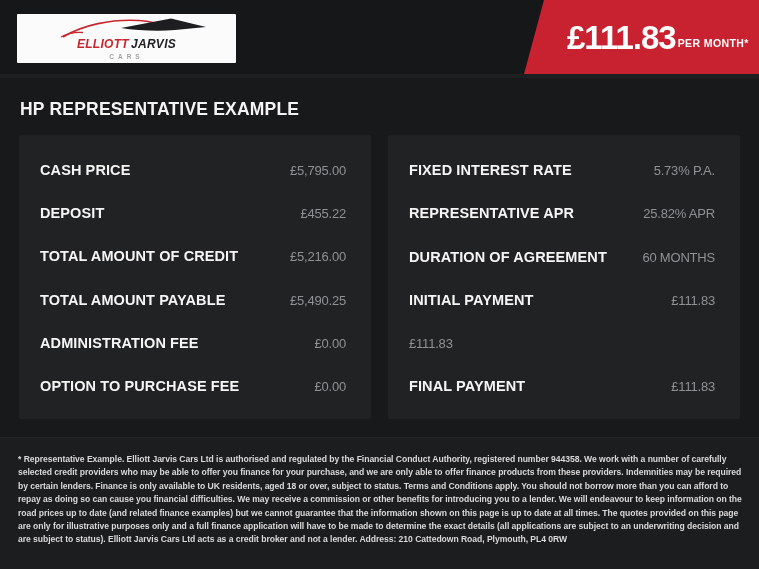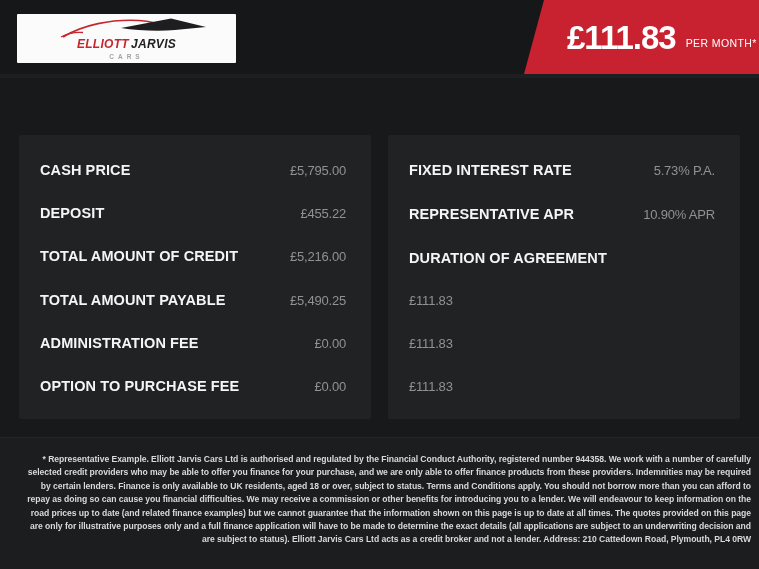--- a/index.html
+++ b/index.html
@@ -35,22 +35,22 @@
   .price-banner{
     position:absolute;top:0;right:0;width:236px;height:74px;
     background:var(--accent-red,#c82231);
     clip-path:polygon(21px 0,100% 0,100% 100%,1px 100%);
     display:flex;align-items:center;padding-left:44px;box-sizing:border-box;
   }
   .price-amount{
     color:#fff;font-size:33px;font-weight:bold;letter-spacing:-1px;line-height:1;
   }
   .price-suffix{
-    color:#fff;font-size:10.5px;font-weight:normal;letter-spacing:0.4px;
-    margin-left:10px;margin-top:11px;
+    color:#fff;font-size:10.5px;font-weight:bold;letter-spacing:0.4px;
+    margin-left:2px;margin-top:11px;
   }
   
   .page-title{
     position:absolute;top:99px;left:20px;
     color:#f4f4f4;font-size:17.5px;font-weight:bold;letter-spacing:0.2px;
   }
   
   .panel{
     position:absolute;top:135px;width:352px;height:284px;
     background:#212224;border-radius:2px;
@@ -65,21 +65,21 @@
     white-space:nowrap;
   }
   .row-value{
     color:var(--value-gray,#8f9194);font-size:13px;font-weight:500;
     letter-spacing:-0.2px;white-space:nowrap;
   }
   
   .disclaimer-band{
     position:absolute;top:437px;left:0;width:759px;height:132px;
     background:#1c1d1f;border-top:1px solid rgba(255,255,255,0.03);
-    box-sizing:border-box;padding:15px 8px 0 18px;text-align:right;
+    box-sizing:border-box;padding:15px 8px 0 18px;
   }
   .disclaimer-text{
     color:#d9d9d9;font-size:8.6px;line-height:13.4px;letter-spacing:-0.05px;
     font-weight:bold;
   }
 </style>
 </head>
 <body>
 
 <div class="stage">
@@ -96,20 +96,21 @@
       </div>
       <div class="logo-cars">CARS</div>
     </div>
 
     <div class="price-banner">
       <span class="price-amount">£111.83</span>
       <span class="price-suffix">PER MONTH*</span>
     </div>
   </div>
 
+  <div class="page-title">HP REPRESENTATIVE EXAMPLE</div>
 
   <div class="panel panel-left">
       <div class="finance-row">
         <span class="row-label">CASH PRICE</span>
         <span class="row-value">£5,795.00</span>
       </div>
       <div class="finance-row">
         <span class="row-label">DEPOSIT</span>
         <span class="row-value">£455.22</span>
       </div>
@@ -130,32 +131,35 @@
         <span class="row-value">£0.00</span>
       </div>
     </div>
   <div class="panel panel-right">
       <div class="finance-row">
         <span class="row-label">FIXED INTEREST RATE</span>
         <span class="row-value">5.73% P.A.</span>
       </div>
       <div class="finance-row">
         <span class="row-label">REPRESENTATIVE APR</span>
-        <span class="row-value">10.90% APR</span>
+        <span class="row-value">25.82% APR</span>
       </div>
       <div class="finance-row">
         <span class="row-label">DURATION OF AGREEMENT</span>
+        <span class="row-value">60 MONTHS</span>
       </div>
       <div class="finance-row">
+        <span class="row-label">INITIAL PAYMENT</span>
         <span class="row-value">£111.83</span>
       </div>
       <div class="finance-row">
         <span class="row-value">£111.83</span>
       </div>
       <div class="finance-row">
+        <span class="row-label">FINAL PAYMENT</span>
         <span class="row-value">£111.83</span>
       </div>
     </div>
 
   <div class="disclaimer-band">
     <div class="disclaimer-text">* Representative Example. Elliott Jarvis Cars Ltd is authorised and regulated by the Financial Conduct Authority, registered number 944358. We work with a number of carefully selected credit providers who may be able to offer you finance for your purchase, and we are only able to offer finance products from these providers. Indemnities may be required by certain lenders. Finance is only available to UK residents, aged 18 or over, subject to status. Terms and Conditions apply. You should not borrow more than you can afford to repay as doing so can cause you financial difficulties. We may receive a commission or other benefits for introducing you to a lender. We will endeavour to keep information on the road prices up to date (and related finance examples) but we cannot guarantee that the information shown on this page is up to date at all times. The quotes provided on this page are only for illustrative purposes only and a full finance application will have to be made to determine the exact details (all applications are subject to an underwriting decision and are subject to status). Elliott Jarvis Cars Ltd acts as a credit broker and not a lender. Address: 210 Cattedown Road, Plymouth, PL4 0RW</div>
   </div>
 
 </div>
 

